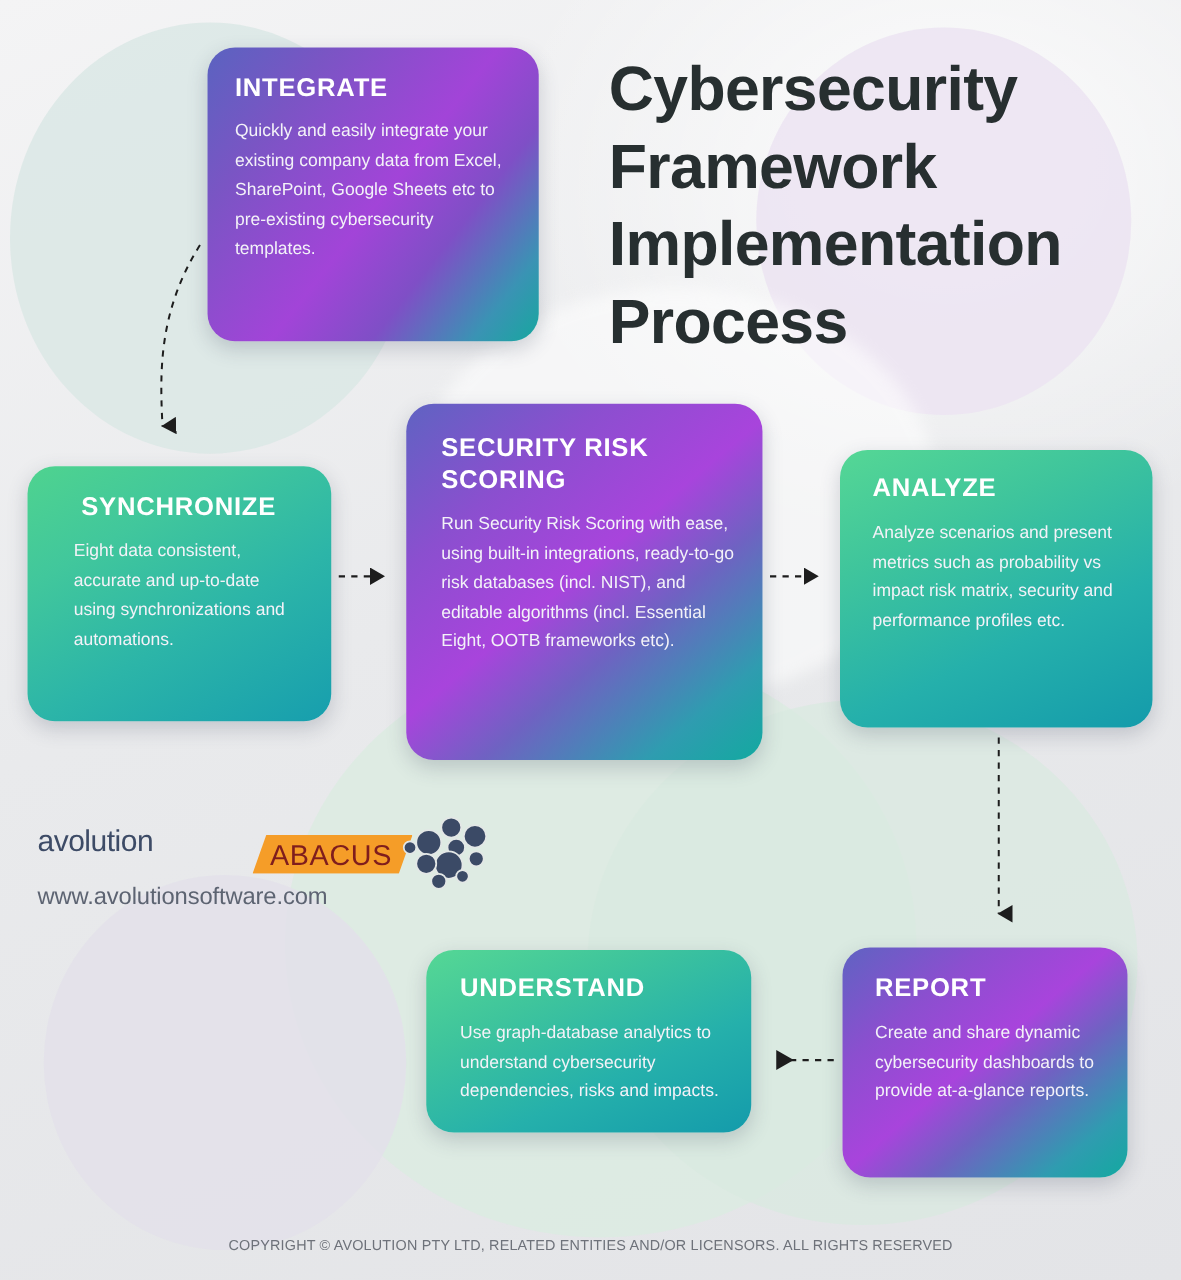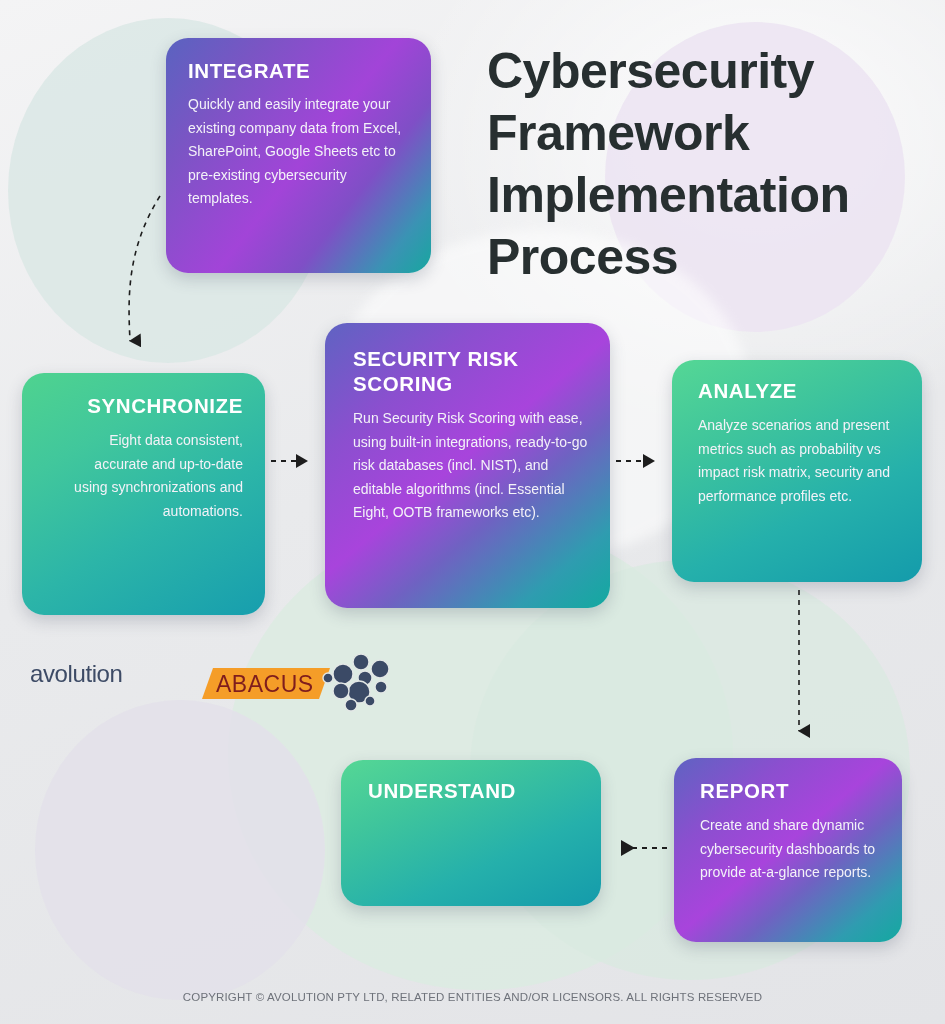--- a/index.html
+++ b/index.html
@@ -75,21 +75,21 @@
   .grad-green{
     background:linear-gradient(150deg,#4fd38f 0%,#41c79c 28%,#2cb5a8 60%,#179eae 100%);
   }
   .grad-green-b{
     background:linear-gradient(155deg,#55d795 0%,#3fc59c 30%,#25b0ab 65%,#149bab 100%);
   }
 
   #card-integrate{left:152px;top:38px;width:265px;height:235px;margin-left:14px;}
   #card-integrate h3{margin-bottom:10px;}
 
-  #card-synchronize{left:22px;top:373px;width:243px;height:242px;padding-left:37px;text-align:right;}
+  #card-synchronize{left:22px;top:373px;width:243px;height:204px;padding-left:37px;}
   #card-synchronize h3{padding-left:6px;}
 
   #card-security{left:325px;top:323px;width:285px;height:285px;padding-left:28px;padding-top:23px;}
 
   #card-analyze{left:672px;top:360px;width:250px;height:222px;padding-left:26px;padding-top:18px;}
 
   #card-understand{left:341px;top:760px;width:260px;height:146px;padding-left:27px;padding-top:18px;}
 
   #card-report{left:674px;top:758px;width:228px;height:184px;padding-left:26px;padding-top:20px;}
 
@@ -186,20 +186,21 @@
     <p>Run Security Risk Scoring with ease, using built-in integrations, ready-to-go risk databases (incl. NIST), and editable algorithms (incl. Essential Eight, OOTB frameworks etc).</p>
   </div>
 
   <div class="card grad-green-b" id="card-analyze">
     <h3>ANALYZE</h3>
     <p>Analyze scenarios and present metrics such as probability vs impact risk matrix, security and performance profiles etc.</p>
   </div>
 
   <div class="card grad-green-b" id="card-understand">
     <h3>UNDERSTAND</h3>
+    <p>Use graph-database analytics to understand cybersecurity dependencies, risks and impacts.</p>
   </div>
 
   <div class="card grad-purple-b" id="card-report">
     <h3>REPORT</h3>
     <p>Create and share dynamic cybersecurity dashboards to provide at-a-glance reports.</p>
   </div>
 
   <div id="logo">
     <div id="logo-word">avolution</div>
     <div id="logo-tag">
@@ -212,17 +213,18 @@
         <circle cx="43" cy="9" r="8"></circle>
         <circle cx="47" cy="25" r="7"></circle>
         <circle cx="62" cy="16" r="9"></circle>
         <circle cx="63" cy="34" r="6"></circle>
         <circle cx="41" cy="39" r="11"></circle>
         <circle cx="23" cy="38" r="8"></circle>
         <circle cx="33" cy="52" r="6"></circle>
         <circle cx="52" cy="48" r="5"></circle>
       </g>
     </svg>
+    <div id="logo-url">www.avolutionsoftware.com</div>
   </div>
 
   <div id="footer">COPYRIGHT © AVOLUTION PTY LTD, RELATED ENTITIES AND/OR LICENSORS. ALL RIGHTS RESERVED</div>
 
 </div>
 
 </body></html>

